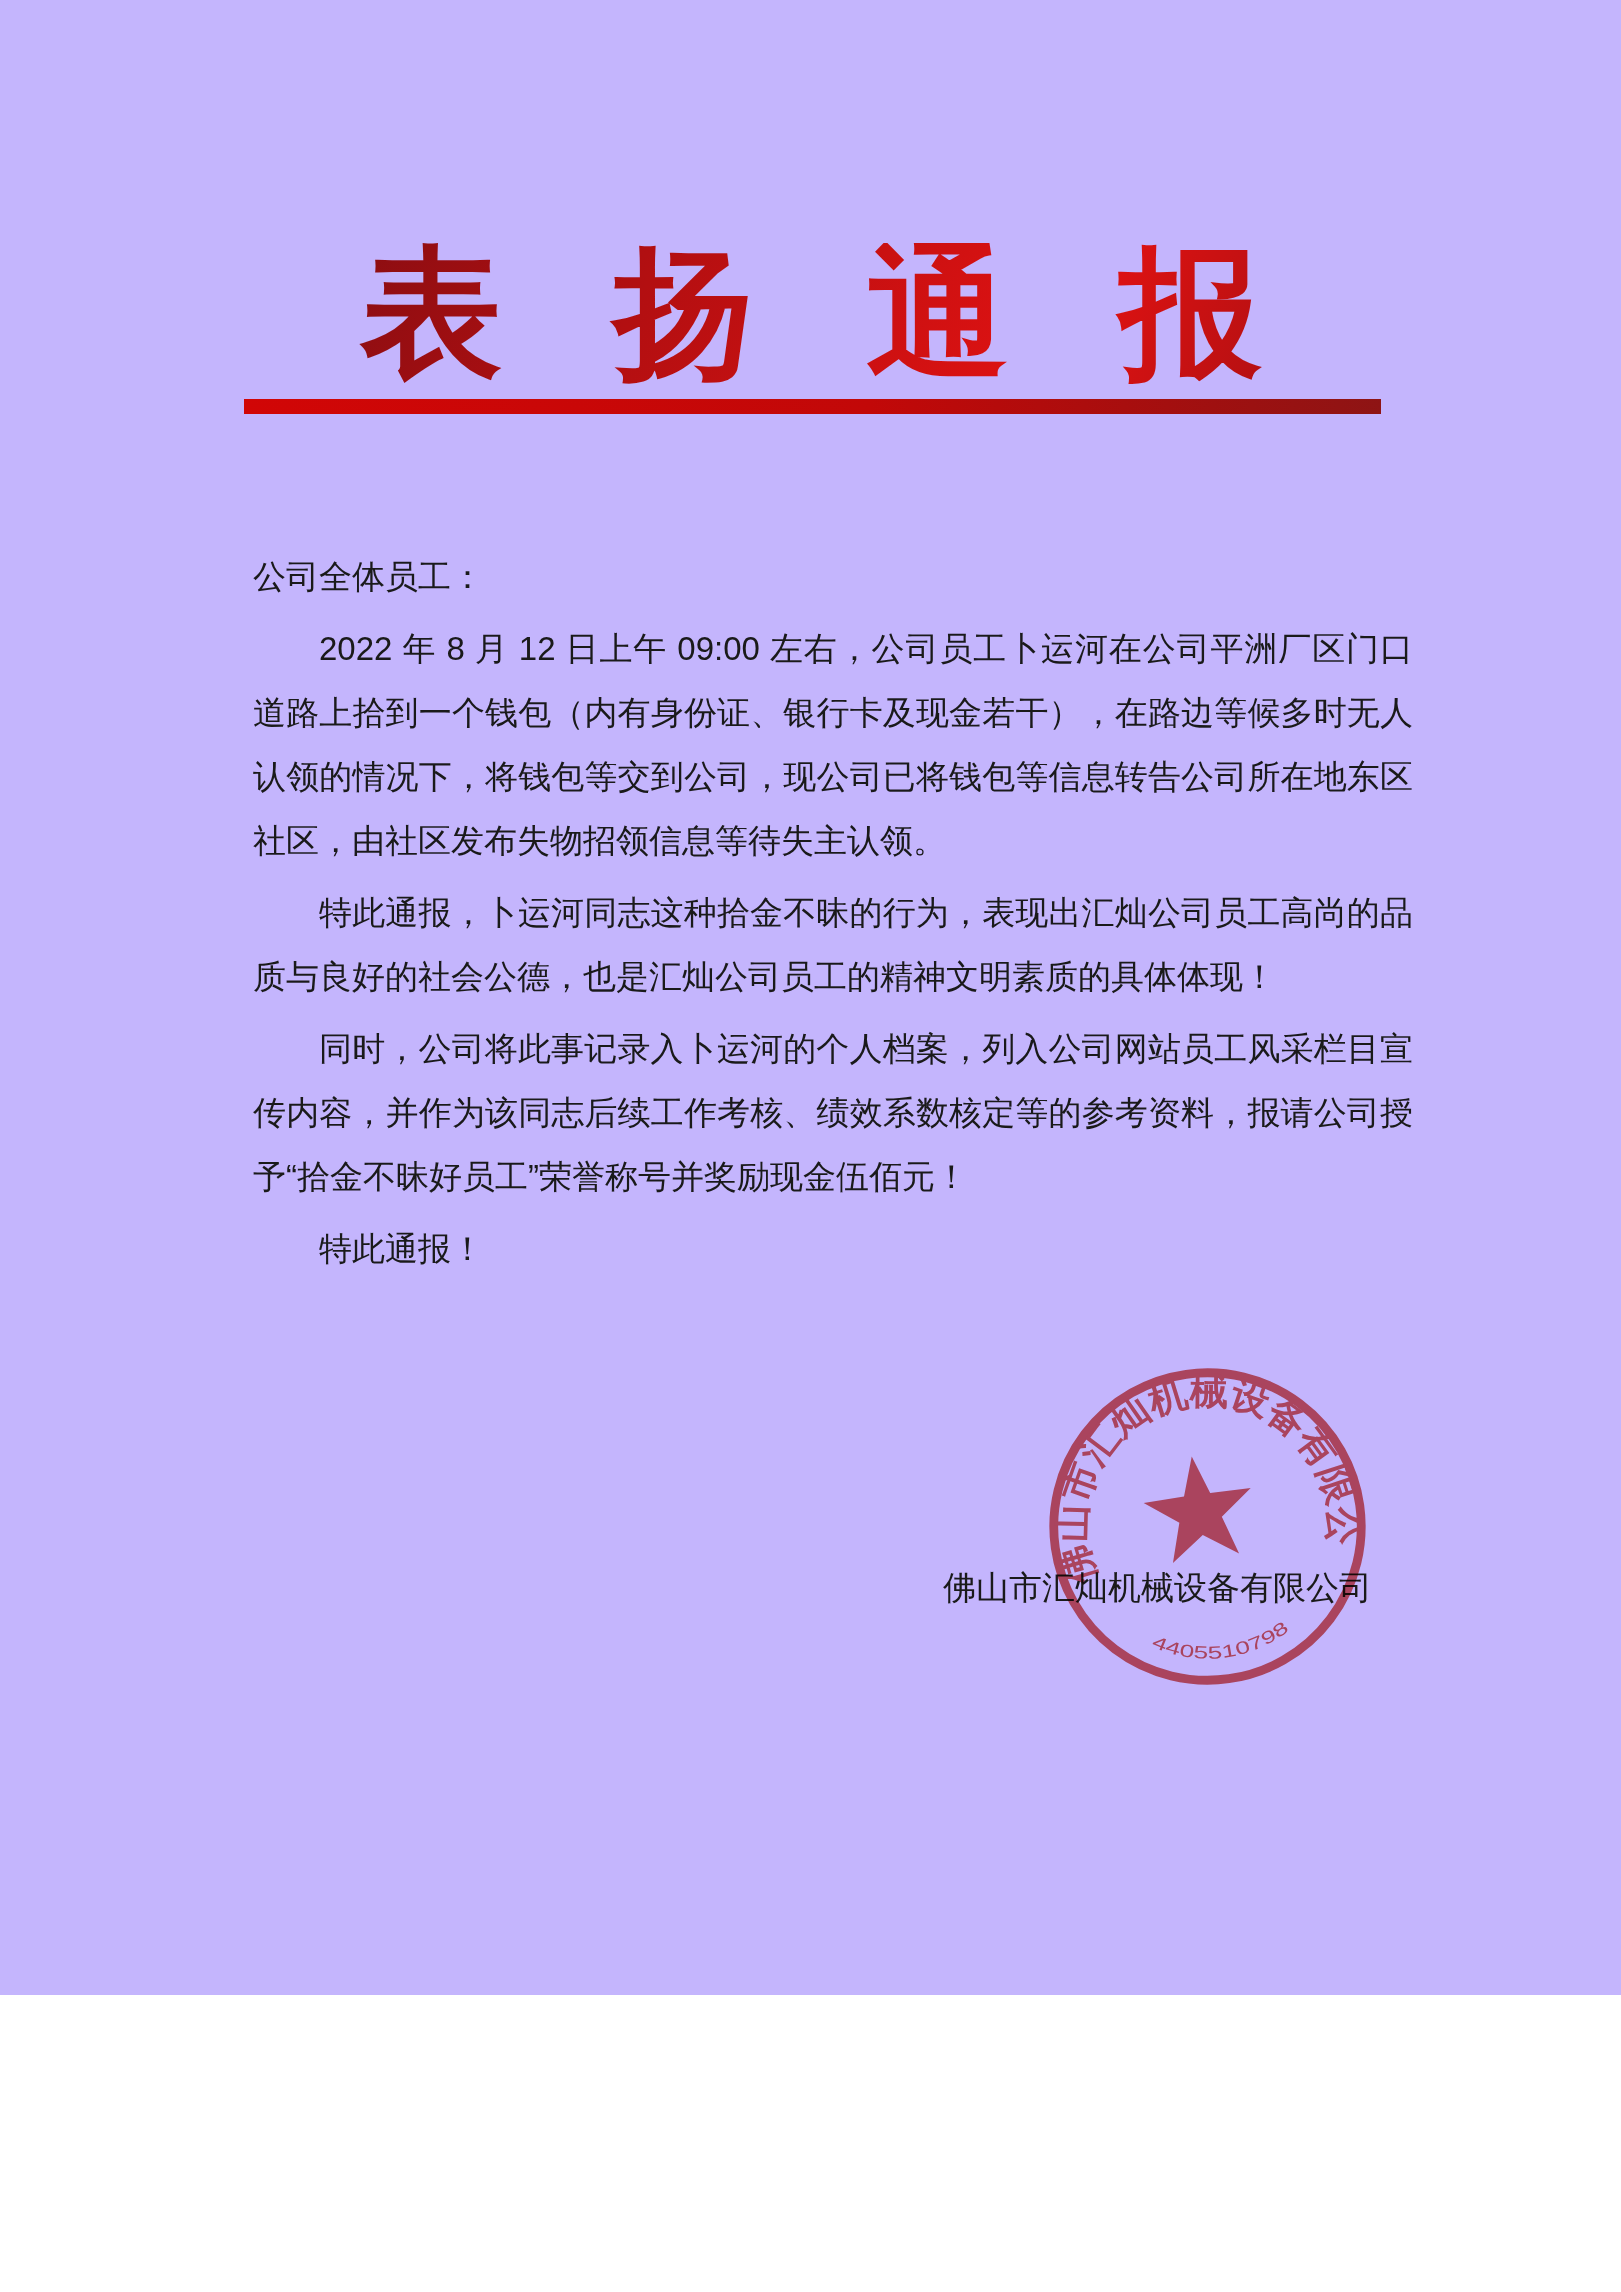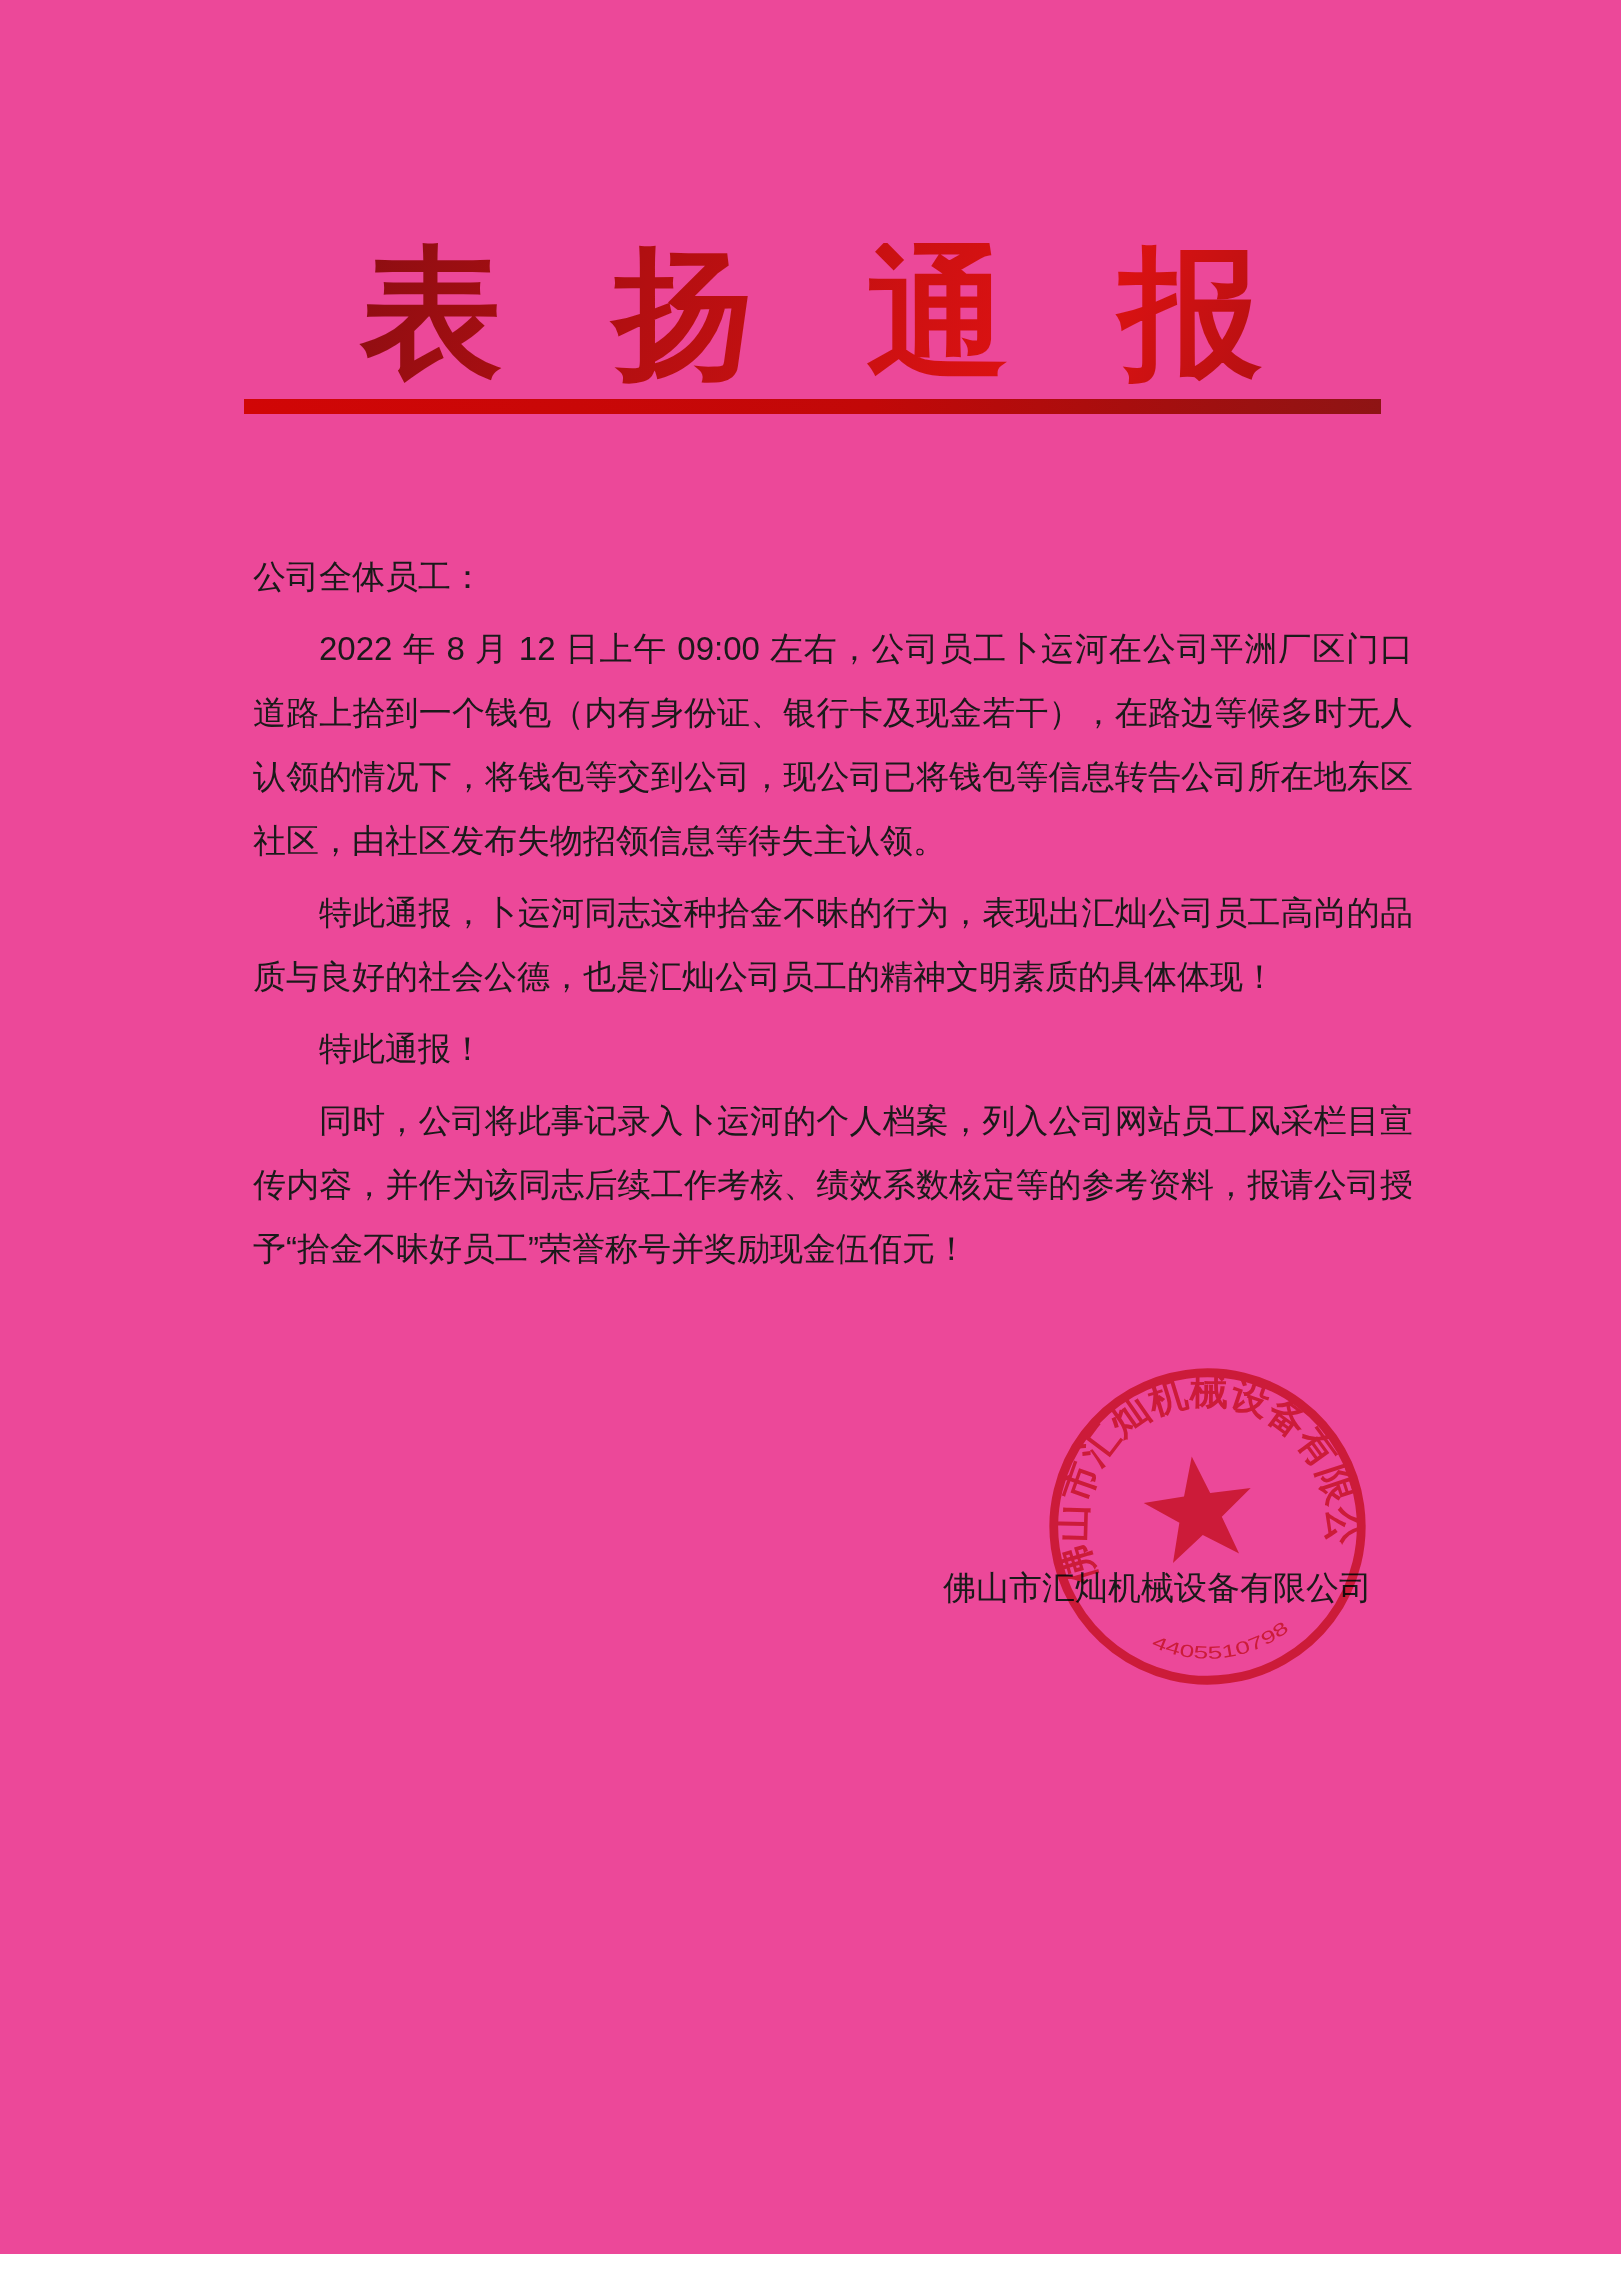--- a/index.html
+++ b/index.html
@@ -1,20 +1,20 @@
 <!DOCTYPE html>
 <html><head>
 <meta charset="utf-8">
 <style>
   html, body { margin: 0; padding: 0; background: #ffffff; }
   .page {
     position: relative;
     width: 1621px;
-    height: 2254px;
-    background: #ec4899;
+    height: 1995px;
+    background: #c4b5fd;
     overflow: hidden;
     font-family: "Liberation Sans", serif;
   }
 
   
   .doc-title {
     position: absolute;
     left: 245px;
     top: 243px;
     width: 1137px;
@@ -88,22 +88,22 @@
 
 <div class="page">
 
   <div class="doc-title">表扬通报</div>
   <div class="title-rule"></div>
 
   <div class="doc-body">
     <p class="no-indent">公司全体员工：</p>
     <p>2022 年 8 月 12 日上午 09:00 左右，公司员工卜运河在公司平洲厂区门口道路上拾到一个钱包（内有身份证、银行卡及现金若干），在路边等候多时无人认领的情况下，将钱包等交到公司，现公司已将钱包等信息转告公司所在地东区社区，由社区发布失物招领信息等待失主认领。</p>
     <p>特此通报，卜运河同志这种拾金不昧的行为，表现出汇灿公司员工高尚的品质与良好的社会公德，也是汇灿公司员工的精神文明素质的具体体现！</p>
+    <p>同时，公司将此事记录入卜运河的个人档案，列入公司网站员工风采栏目宣传内容，并作为该同志后续工作考核、绩效系数核定等的参考资料，报请公司授予“拾金不昧好员工”荣誉称号并奖励现金伍佰元！</p>
     <p>特此通报！</p>
-    <p>同时，公司将此事记录入卜运河的个人档案，列入公司网站员工风采栏目宣传内容，并作为该同志后续工作考核、绩效系数核定等的参考资料，报请公司授予“拾金不昧好员工”荣誉称号并奖励现金伍佰元！</p>
   </div>
 
   <div class="signature">
     <div>佛山市汇灿机械设备有限公司</div>
   </div>
 
   <div class="seal">
     <svg width="329" height="329" viewBox="0 0 336 336">
       <g transform="rotate(-8 168 168)" fill="#d84848" stroke="none" opacity="0.95">
         <circle cx="168" cy="168" r="157" fill="none" stroke="#d84848" stroke-width="9"></circle>

